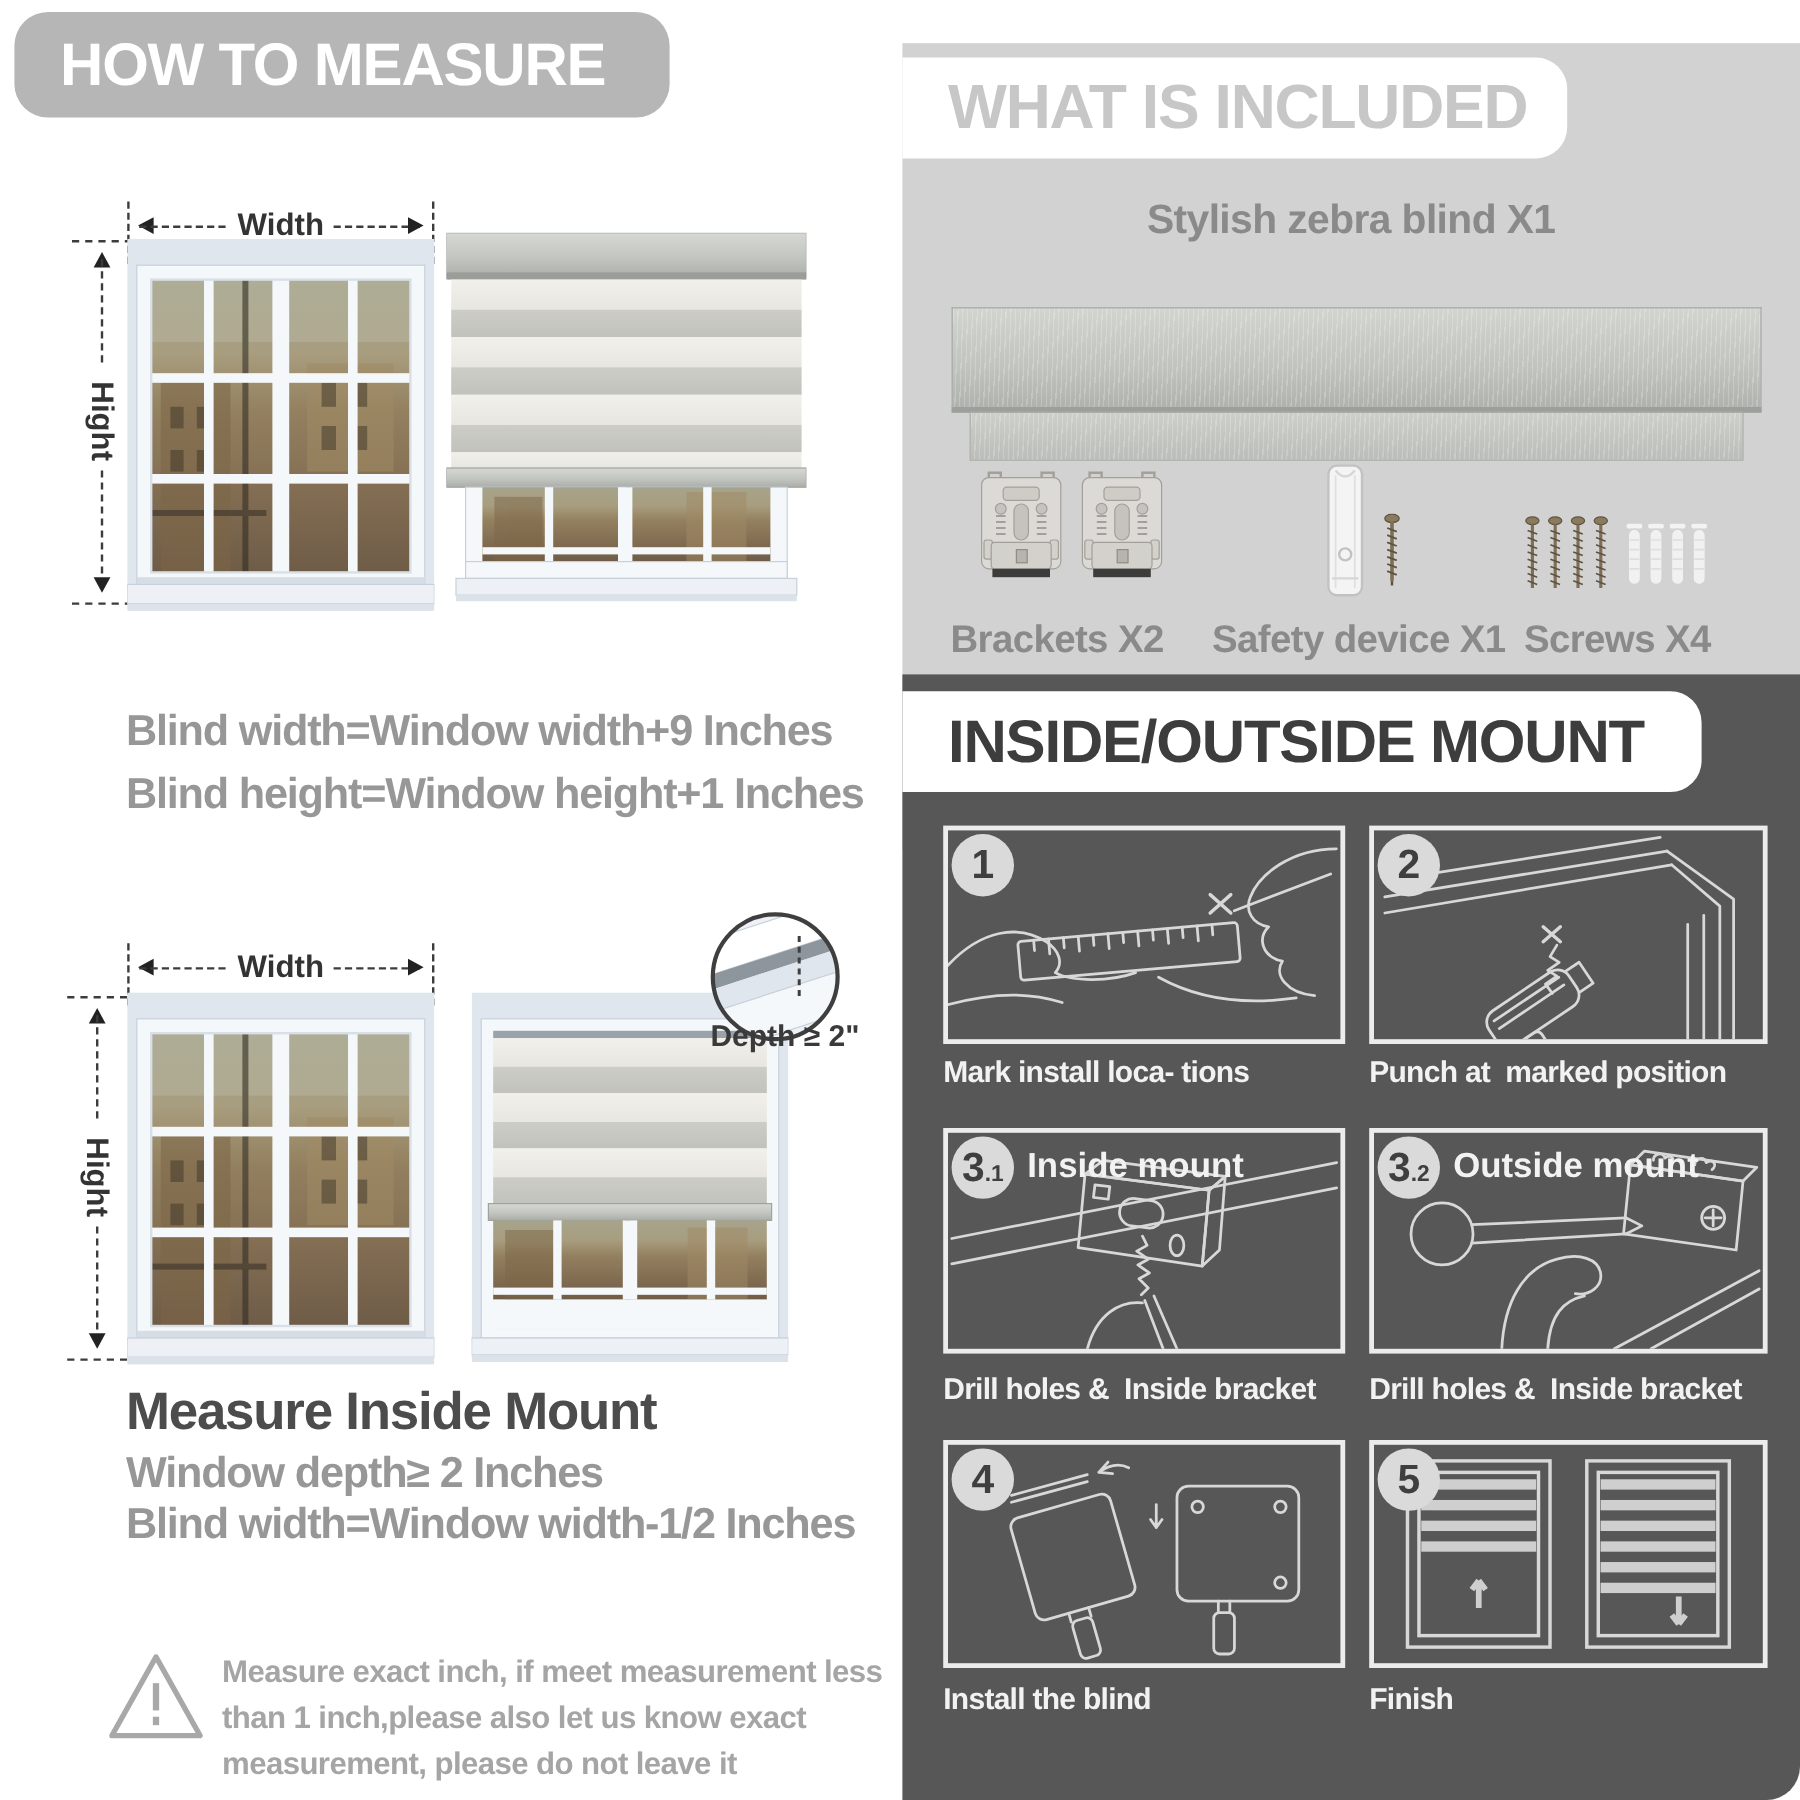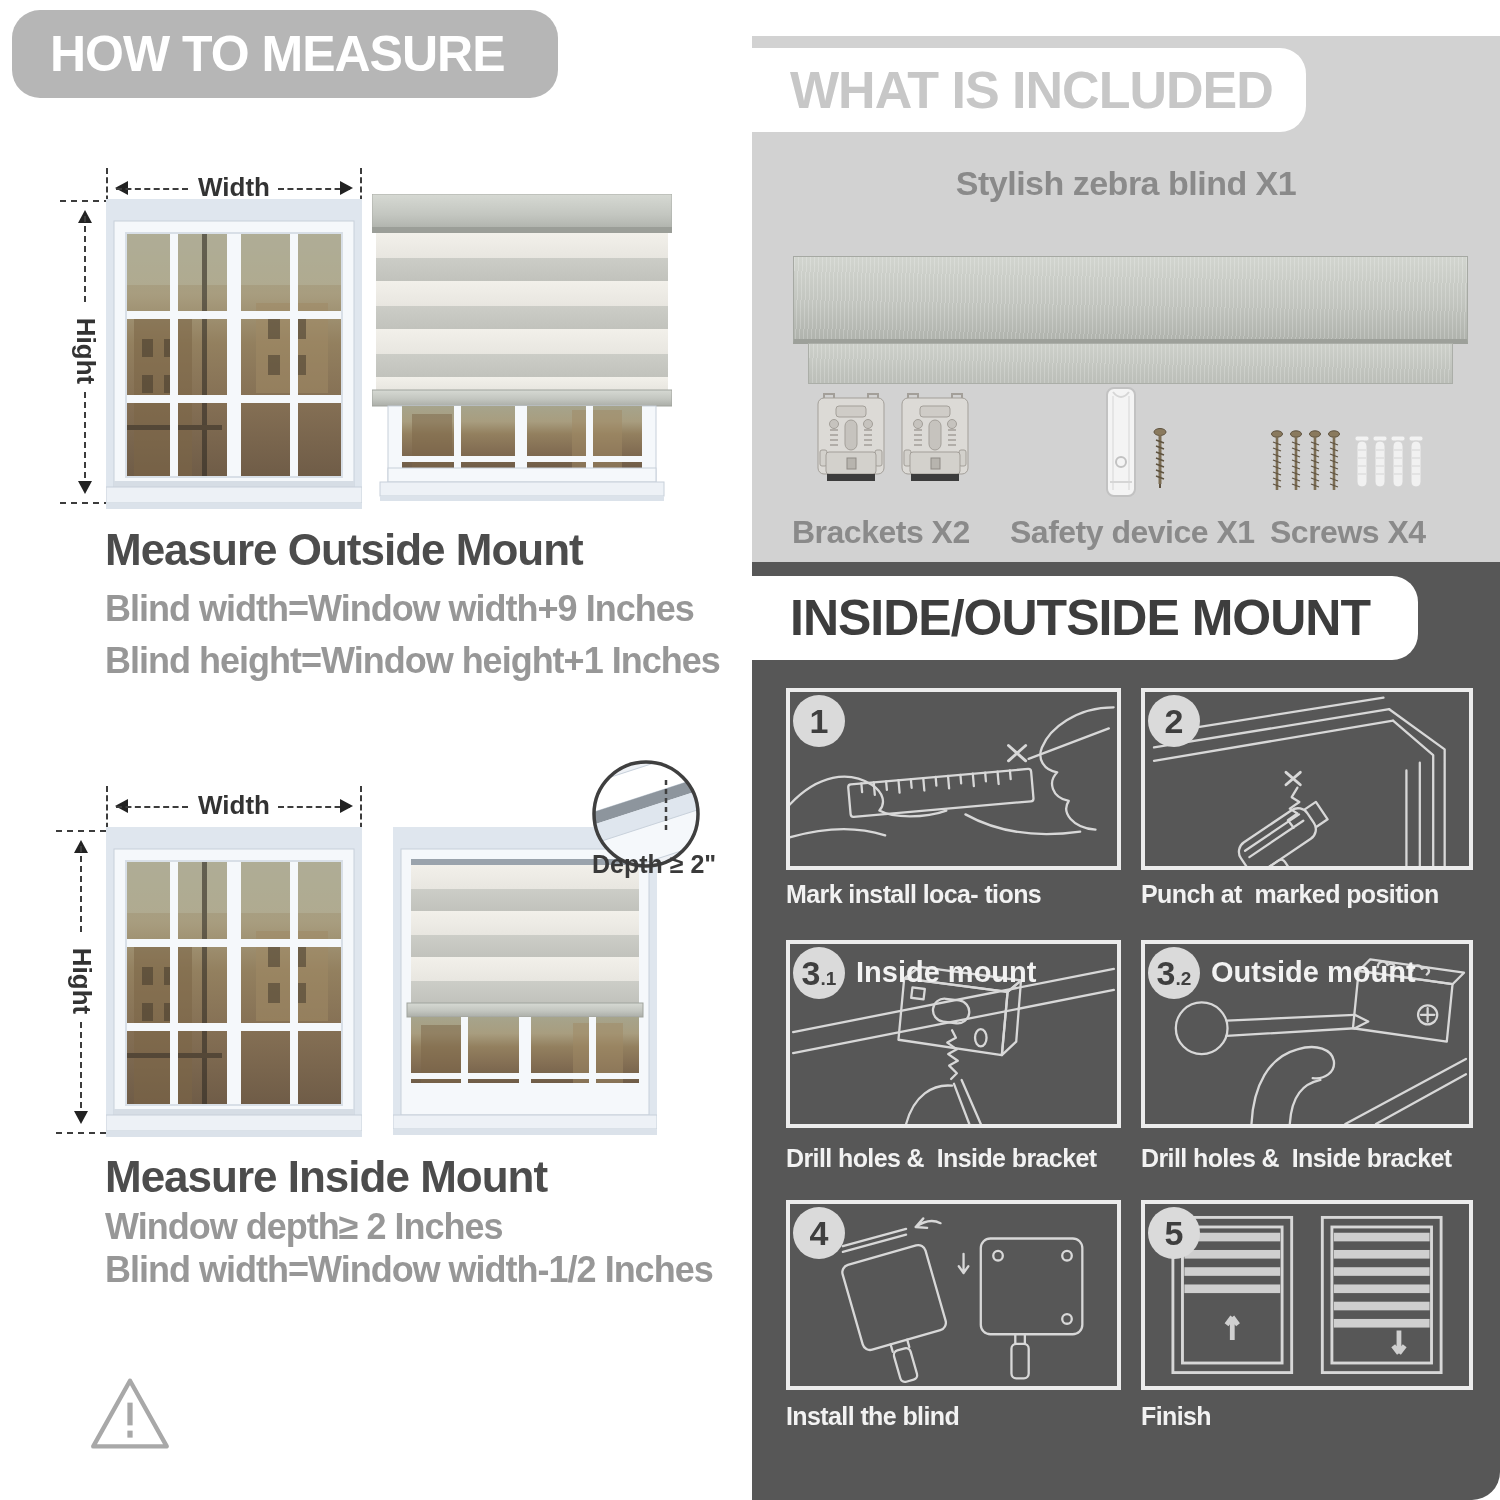--- a/index.html
+++ b/index.html
@@ -163,21 +163,20 @@
       <rect x="143" y="212" width="12" height="62"></rect>
       <rect x="82" y="212" width="7" height="62"></rect>
         <rect x="214" y="212" width="7" height="62"></rect>
       <rect x="30" y="262" width="240" height="6"></rect>
     </g>
     <rect x="16" y="274" width="268" height="14" fill="#f5f8fb" stroke="#c7d0da"></rect>
     <rect x="8" y="288" width="284" height="14" fill="#edf1f6" stroke="#c7d0da"></rect>
     <rect x="8" y="302" width="284" height="5" fill="#dbe2ea"></rect>
   </svg>
 
-  <div class="abs h-dark" style="left:105px;top:525px;">Measure Outside Mount</div>
   <div class="abs h-gray" style="left:105px;top:588px;">Blind width=Window width+9 Inches</div>
   <div class="abs h-gray" style="left:105px;top:640px;">Blind height=Window height+1 Inches</div>
 
   <div class="abs" style="left:106px;top:786px;width:256px;height:52px;">
     <div class="vdash" style="left:0;"></div>
     <div class="vdash" style="right:0;"></div>
     <div class="ah ah-left" style="left:2px;top:13px;"></div>
     <div class="hdash" style="left:10px;width:72px;top:20px;"></div>
     <span class="dim-label dim-label-h">Width</span>
     <div class="hdash" style="right:12px;width:72px;top:20px;"></div>
@@ -279,20 +278,25 @@
 
   <div class="abs h-dark" style="left:105px;top:1152px;">Measure Inside Mount</div>
   <div class="abs h-gray" style="left:105px;top:1206px;">Window depth≥ 2 Inches</div>
   <div class="abs h-gray" style="left:105px;top:1249px;">Blind width=Window width-1/2 Inches</div>
 
   <svg class="abs" style="left:88px;top:1374px;" width="84" height="80" viewBox="0 0 96 90">
     <path d="M48,7 L90,82 L6,82 Z" fill="none" stroke="#a8a8a8" stroke-width="5" stroke-linejoin="round"></path>
     <rect x="45" y="32" width="6" height="26" fill="#a8a8a8"></rect>
     <rect x="45" y="64" width="6" height="8" fill="#a8a8a8"></rect>
   </svg>
+  <div class="abs" style="left:185px;top:1374px;">
+    <div class="warn-line">Measure exact inch, if meet measurement less</div>
+    <div class="warn-line">than 1 inch,please also let us know exact</div>
+    <div class="warn-line">measurement, please do not leave it</div>
+  </div>
 
   <div class="abs sec-included">
     <div class="abs banner-white" style="left:0;top:12px;width:516px;height:84px;font-size:52px;color:#c7c7c7;">
       <span>WHAT IS INCLUDED</span>
     </div>
 
     <div class="abs product-label" style="left:0;top:128px;width:748px;">Stylish zebra blind X1</div>
 
     <div class="abs rail-main"></div>
     <div class="abs rail-sub"></div>

